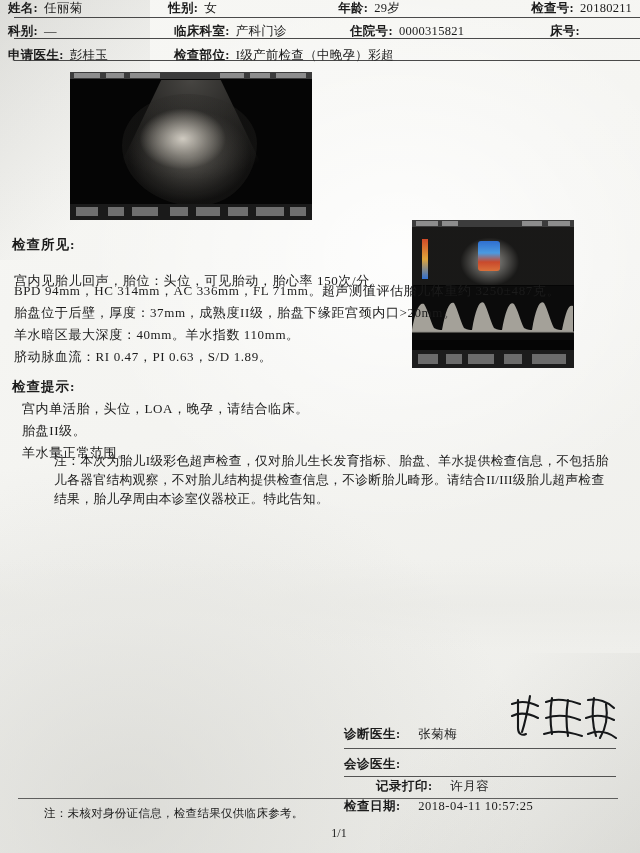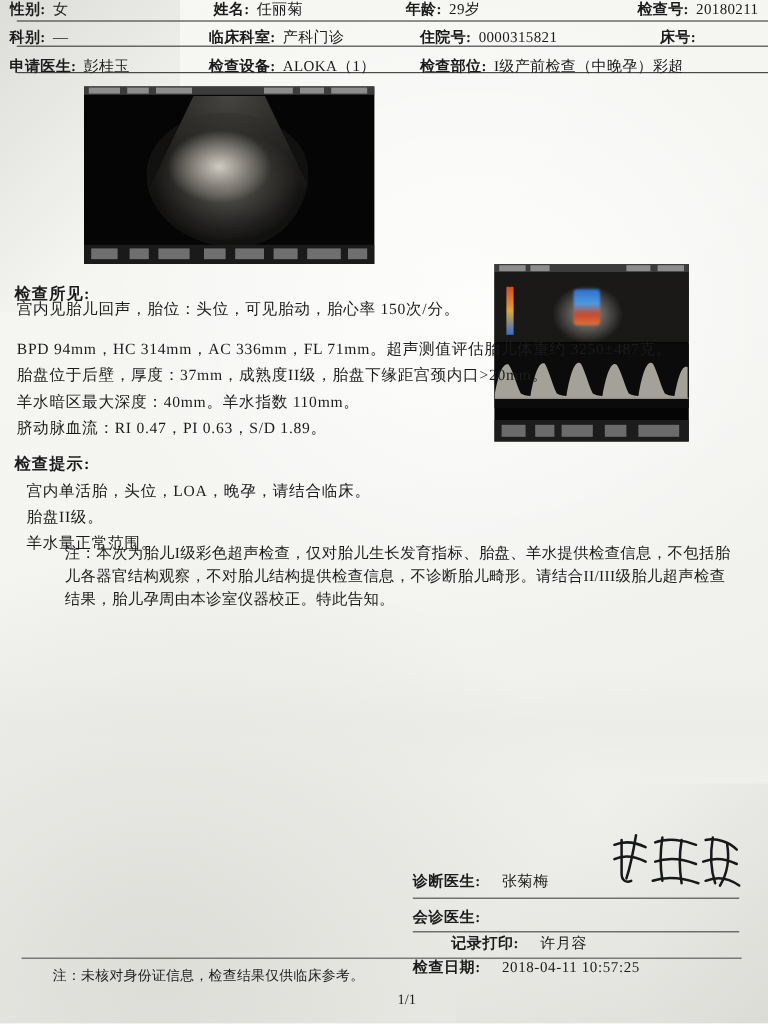--- a/index.html
+++ b/index.html
@@ -224,27 +224,27 @@
 </head>
 <body>
 
 <div class="page">
   <div class="shadow-tl"></div>
   <div class="shadow-br"></div>
   <div class="crease"></div>
 
   <div class="hdr">
     <div class="hdr-row r0">
+      <div class="cell c-a">
+        <span class="hl">姓名:</span>
+        <span class="hv">任丽菊</span>
+      </div>
       <div class="cell c-b">
         <span class="hl">性别:</span>
         <span class="hv">女</span>
-      </div>
-      <div class="cell c-a">
-        <span class="hl">姓名:</span>
-        <span class="hv">任丽菊</span>
       </div>
       <div class="cell c-c">
         <span class="hl">年龄:</span>
         <span class="hv">29岁</span>
       </div>
       <div class="cell">
         <span class="hl">检查号:</span>
         <span class="hv">20180211</span>
       </div>
     </div>
@@ -269,24 +269,20 @@
         <span class="hv"></span>
       </div>
     </div>
 
     <div class="rule mid"></div>
 
     <div class="hdr-row" style="margin-top:3px;">
       <div class="cell c-a">
         <span class="hl">申请医生:</span>
         <span class="hv">彭桂玉</span>
-      </div>
-      <div class="cell c-b">
-        <span class="hl">检查设备:</span>
-        <span class="hv">ALOKA（1）</span>
       </div>
       <div class="cell">
         <span class="hl">检查部位:</span>
         <span class="hv">I级产前检查（中晚孕）彩超</span>
       </div>
     </div>
 
     <div class="rule bot"></div>
   </div>
 
@@ -340,21 +336,21 @@
       <div class="tick" style="left:6px;"></div>
       <div class="tick" style="left:34px;width:16px;"></div>
       <div class="tick" style="left:56px;width:26px;"></div>
       <div class="tick" style="left:92px;width:18px;"></div>
       <div class="tick" style="left:120px;width:34px;"></div>
     </div>
   </div>
 
   <div class="sec-title" style="left:12px; top:236px;">检查所见:</div>
 
-  <div class="line" style="left:14px; top:249px;">宫内见胎儿回声，胎位：头位，可见胎动，胎心率 150次/分。</div>
+  <div class="line" style="left:14px; top:272px;">宫内见胎儿回声，胎位：头位，可见胎动，胎心率 150次/分。</div>
   <div class="line" style="left:14px; top:282px;">BPD 94mm，HC 314mm，AC 336mm，FL 71mm。超声测值评估胎儿体重约 3250±487克。</div>
   <div class="line" style="left:14px; top:304px;">胎盘位于后壁，厚度：37mm，成熟度II级，胎盘下缘距宫颈内口&gt;20mm。</div>
   <div class="line" style="left:14px; top:326px;">羊水暗区最大深度：40mm。羊水指数 110mm。</div>
   <div class="line" style="left:14px; top:348px;">脐动脉血流：RI 0.47，PI 0.63，S/D 1.89。</div>
 
   <div class="sec-title" style="left:12px; top:378px;">检查提示:</div>
 
   <div class="line" style="left:22px; top:400px;">宫内单活胎，头位，LOA，晚孕，请结合临床。</div>
   <div class="line" style="left:22px; top:422px;">胎盘II级。</div>
   <div class="line" style="left:22px; top:444px;">羊水量正常范围。</div>

